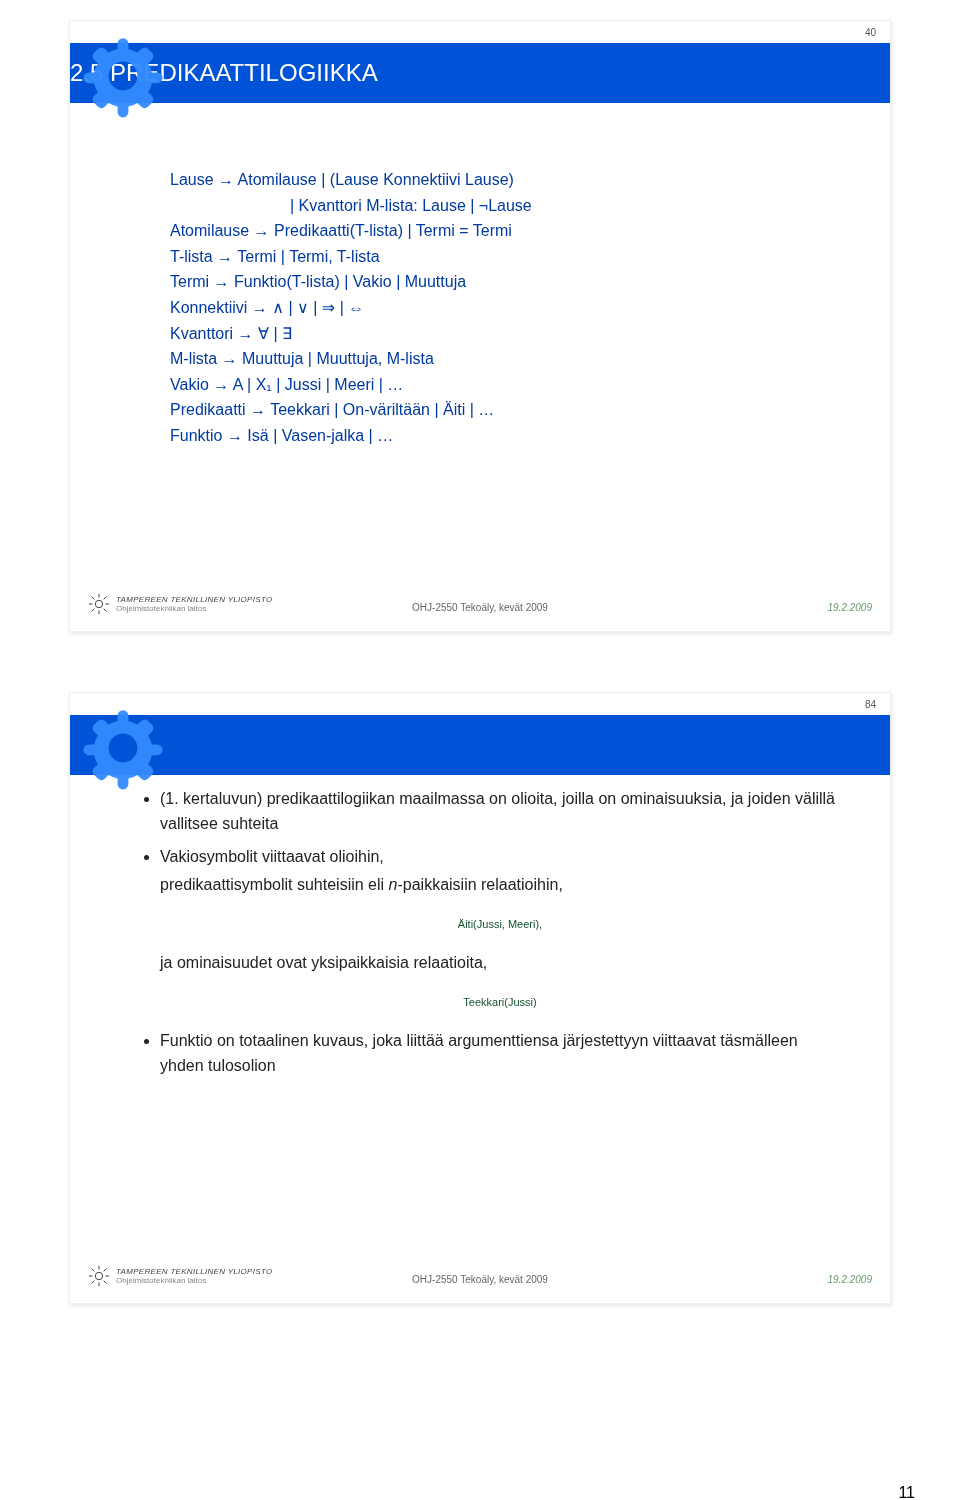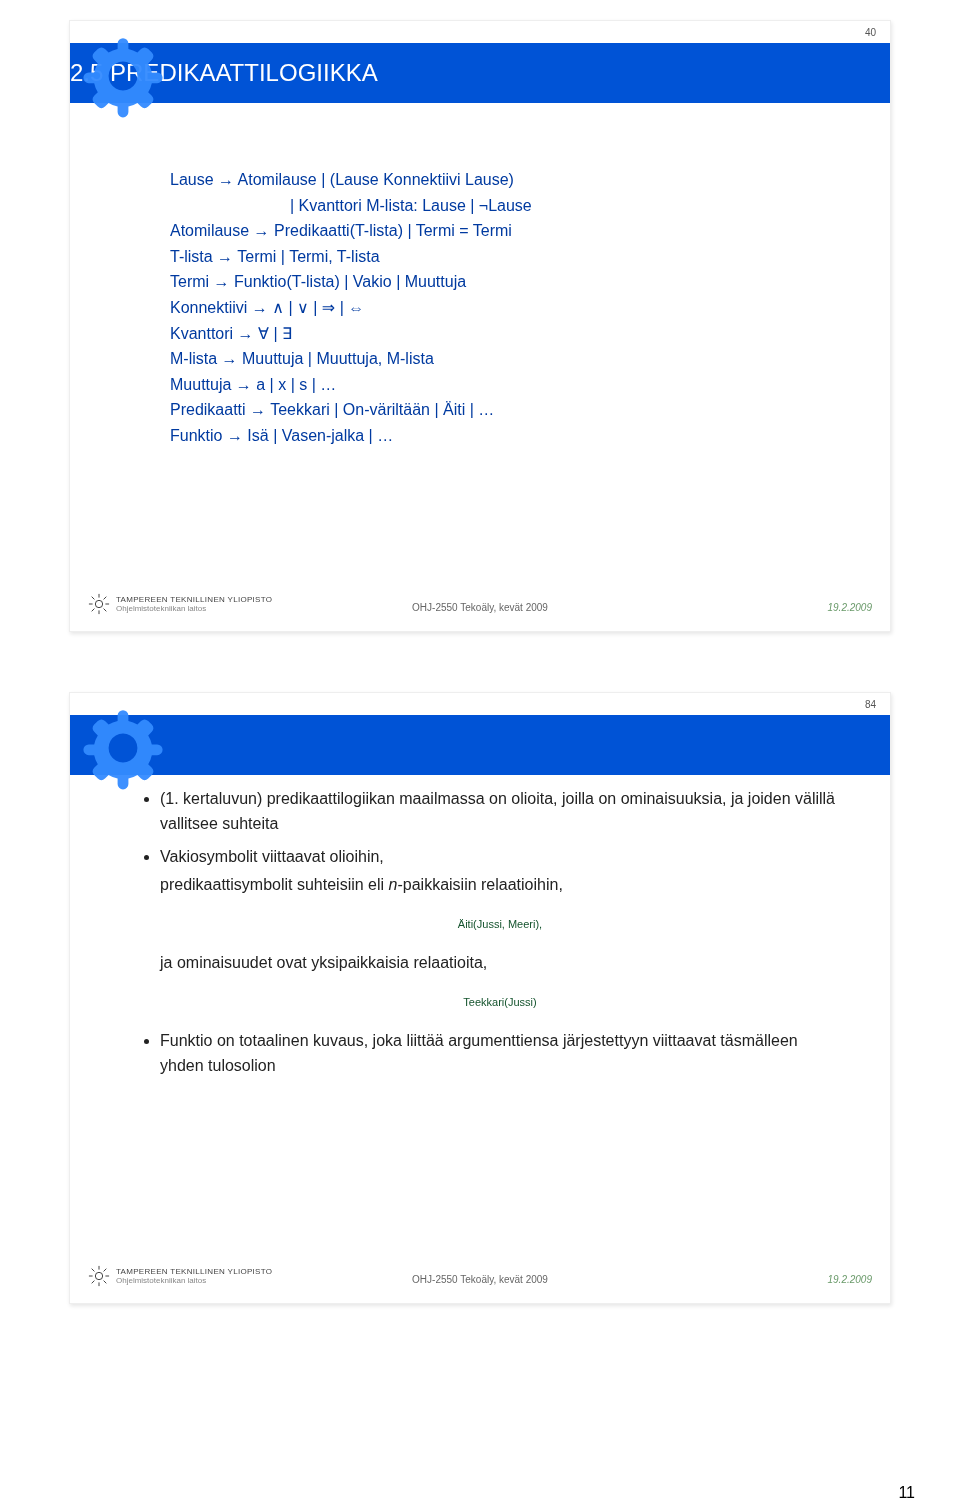--- a/index.html
+++ b/index.html
@@ -94,21 +94,21 @@
     position: absolute;
     left: 18px;
     bottom: 6px;
     display: flex;
     align-items: center;
     gap: 6px;
   }
   .footer-logo .sun {
     width: 22px; height: 22px;
   }
-  .footer-logo .txt1 { font-size: 8px; color: #444; letter-spacing: 0.3px; }
+  .footer-logo .txt1 { font-size: 8px; color: #444; letter-spacing: 0.3px; font-style: italic; }
   .footer-logo .txt2 { font-size: 8px; color: #888; }
   .footer-center {
     position: absolute;
     left: 50%;
     transform: translateX(-50%);
     bottom: 8px;
     font-size: 10px;
     color: #666;
     text-align: center;
   }
@@ -146,21 +146,21 @@
     </div>
     <div class="content">
       <div>Lause → Atomilause | (Lause Konnektiivi Lause)</div>
       <div class="indent">| Kvanttori M-lista: Lause | ¬Lause</div>
       <div>Atomilause → Predikaatti(T-lista) | Termi = Termi</div>
       <div>T-lista → Termi | Termi, T-lista</div>
       <div>Termi → Funktio(T-lista) | Vakio | Muuttuja</div>
       <div>Konnektiivi → ∧ | ∨ | ⇒ | ⇔</div>
       <div>Kvanttori → ∀ | ∃</div>
       <div>M-lista → Muuttuja | Muuttuja, M-lista</div>
-      <div>Muuttuja → a | x | s | …</div>
+      <div>Vakio → A | X₁ | Jussi | Meeri | …</div>
       <div>Predikaatti → Teekkari | On-väriltään | Äiti | …</div>
       <div>Funktio → Isä | Vasen-jalka | …</div>
     </div>
     <div class="footer">
       <div class="footer-logo">
         <span class="sun">
           <svg viewBox="0 0 24 24">
               <g stroke="#333" stroke-width="1" fill="none">
                 <circle cx="12" cy="12" r="4"></circle>
                 <line x1="12" y1="1" x2="12" y2="5"></line>

